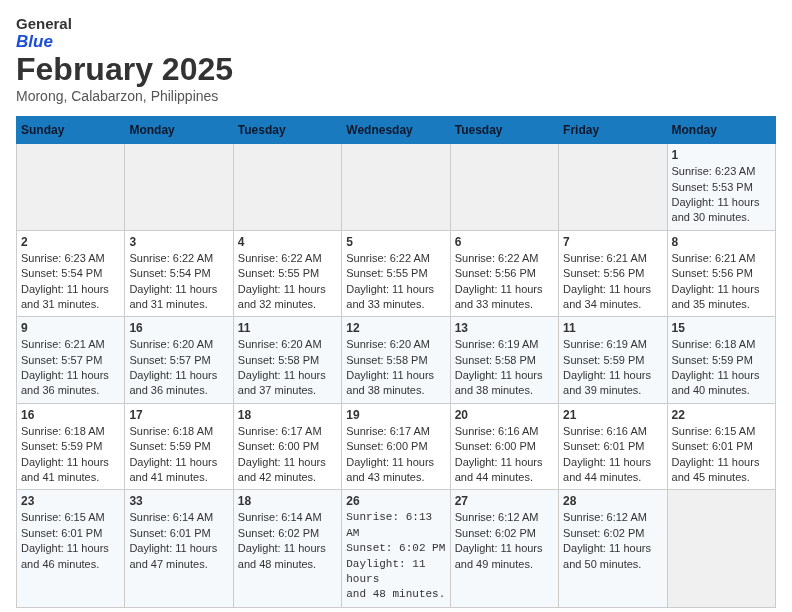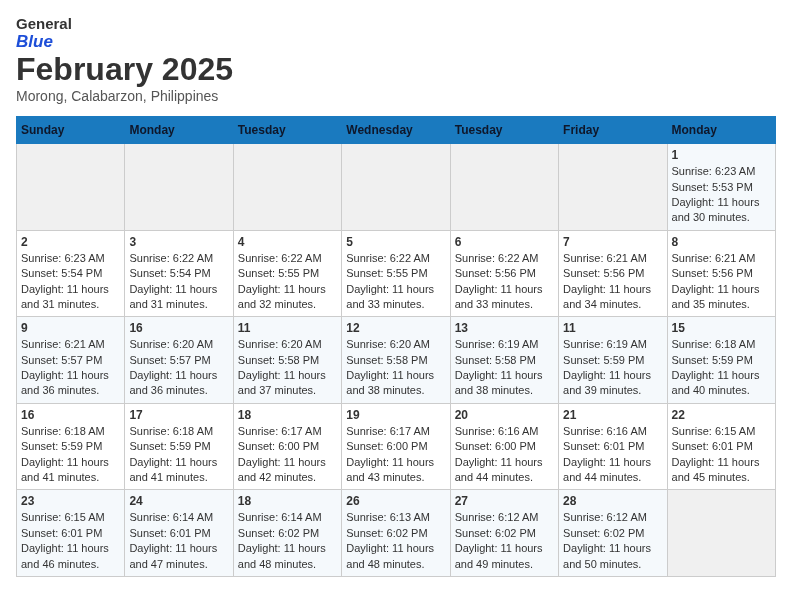--- a/index.html
+++ b/index.html
@@ -276,36 +276,36 @@
       </tr>
       <tr>
         <td>
           <span class="day-number">23</span>
           <div class="day-info" style="white-space: pre-line;">Sunrise: 6:15 AM
 Sunset: 6:01 PM
 Daylight: 11 hours
 and 46 minutes.</div>
         </td>
         <td>
-          <span class="day-number">24</span>
+          <span class="day-number">33</span>
           <div class="day-info" style="white-space: pre-line;">Sunrise: 6:14 AM
 Sunset: 6:01 PM
 Daylight: 11 hours
 and 47 minutes.</div>
         </td>
         <td>
           <span class="day-number">18</span>
           <div class="day-info" style="white-space: pre-line;">Sunrise: 6:14 AM
 Sunset: 6:02 PM
 Daylight: 11 hours
 and 48 minutes.</div>
         </td>
         <td>
           <span class="day-number">26</span>
-          <div class="day-info" style="white-space: pre-line;">Sunrise: 6:13 AM
+          <div class="day-info" style="white-space: pre-line; font-family: Liberation Mono, monospace;">Sunrise: 6:13 AM
 Sunset: 6:02 PM
 Daylight: 11 hours
 and 48 minutes.</div>
         </td>
         <td>
           <span class="day-number">27</span>
           <div class="day-info" style="white-space: pre-line;">Sunrise: 6:12 AM
 Sunset: 6:02 PM
 Daylight: 11 hours
 and 49 minutes.</div>

